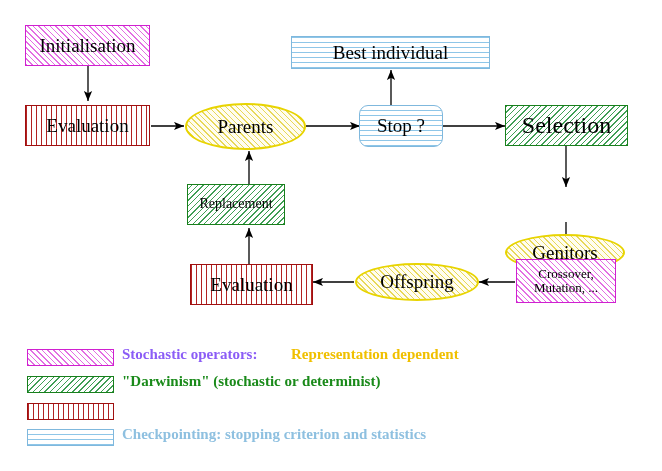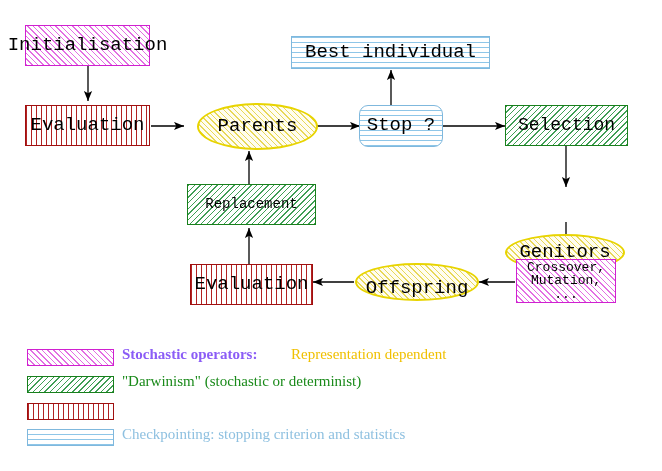--- a/index.html
+++ b/index.html
@@ -8,21 +8,21 @@
     width:662px;height:471px;
     background:#ffffff;
     font-family:"Liberation Serif", serif;
     overflow:hidden;
   }
   #svg-layer{position:absolute;left:0;top:0;width:662px;height:471px;}
   .node{position:absolute;box-sizing:border-box;display:flex;align-items:center;justify-content:center;}
   .node .label{
     position:relative;z-index:5;
     color:#000000;
-    font-family:Liberation Mono, monospace;
+    font-family:Liberation Serif, serif;
     text-align:center;
     line-height:1.05;
     white-space:pre-line;
   }
   
   .fill-magenta{
     background-color:#ffffff;
     background-image:repeating-linear-gradient(45deg,
         #e36ee3 0px, #e36ee3 1px, #ffffff 1px, #ffffff 4px);
     border:1.5px solid #d020d0;
@@ -60,21 +60,21 @@
   }
   .dashed-ellipse .label{color:#ef8d8d;}
   
   #legend{position:absolute;left:0;top:0;width:662px;height:471px;}
   .legend-swatch{position:absolute;width:87px;height:17px;box-sizing:border-box;}
   .legend-text{
     position:absolute;
     font-family:"Liberation Serif", serif;
     font-size:15px;
     white-space:nowrap;
-    font-weight:normal;
+    font-weight:bold;
   }
   .lg-bold{font-weight:bold;}
 </style>
 </head>
 <body>
 
 <div id="root">
 
   <svg id="svg-layer" viewBox="0 0 662 471" xmlns="http://www.w3.org/2000/svg">
     <defs>
@@ -109,54 +109,54 @@
   </svg>
 
   <div class="node fill-magenta" style="left:25px;top:25px;width:125px;height:41px;">
     <span class="label" style="font-size:19px;">Initialisation</span>
   </div>
 
   <div class="node fill-red" style="left:25px;top:105px;width:125px;height:41px;">
     <span class="label" style="font-size:19px;">Evaluation</span>
   </div>
 
-  <div class="node fill-yellow ellipse" style="left:197px;top:103px;width:121px;height:47px;">
+  <div class="node fill-yellow ellipse" style="left:185px;top:103px;width:121px;height:47px;">
     <span class="label" style="font-size:19px;">Parents</span>
   </div>
 
   <div class="node fill-blue" style="left:291px;top:36px;width:199px;height:33px;">
     <span class="label" style="font-size:19px;">Best individual</span>
   </div>
 
   <div class="node fill-blue rounded" style="left:359px;top:105px;width:84px;height:42px;">
     <span class="label" style="font-size:19px;">Stop ?</span>
   </div>
 
   <div class="node fill-green" style="left:505px;top:105px;width:123px;height:41px;">
-    <span class="label" style="font-size:18px;">Selection</span>
+    <span class="label" style="font-size:24px;">Selection</span>
   </div>
 
   <div class="node fill-yellow ellipse" style="left:505px;top:186px;width:120px;height:37px;margin-top:48px;">
     <span class="label" style="font-size:19px;">Genitors</span>
   </div>
 
   <div class="node fill-magenta" style="left:516px;top:259px;width:100px;height:44px;">
     <span class="label" style="font-size:13px;">Crossover,
 Mutation, ...</span>
   </div>
 
-  <div class="node fill-yellow ellipse" style="left:355px;top:263px;width:124px;height:38px;align-items:flex-end;">
+  <div class="node fill-yellow ellipse" style="left:355px;top:263px;width:124px;height:38px;">
     <span class="label" style="font-size:19px;">Offspring</span>
   </div>
 
   <div class="node fill-red" style="left:190px;top:264px;width:123px;height:41px;">
     <span class="label" style="font-size:19px;">Evaluation</span>
   </div>
 
-  <div class="node fill-green" style="left:187px;top:184px;width:129px;height:41px;">
+  <div class="node fill-green" style="left:187px;top:184px;width:98px;height:41px;">
     <span class="label" style="font-size:14px;">Replacement</span>
   </div>
 
 
   <div id="legend">
 
     <div class="legend-swatch fill-magenta" style="left:27px;top:349px;"></div>
     <div class="legend-text lg-bold" style="left:122px;top:346px;color:#8b5cf6;">Stochastic operators:</div>
     <div class="legend-text" style="left:291px;top:346px;color:#f0c000;">Representation dependent</div>
 

